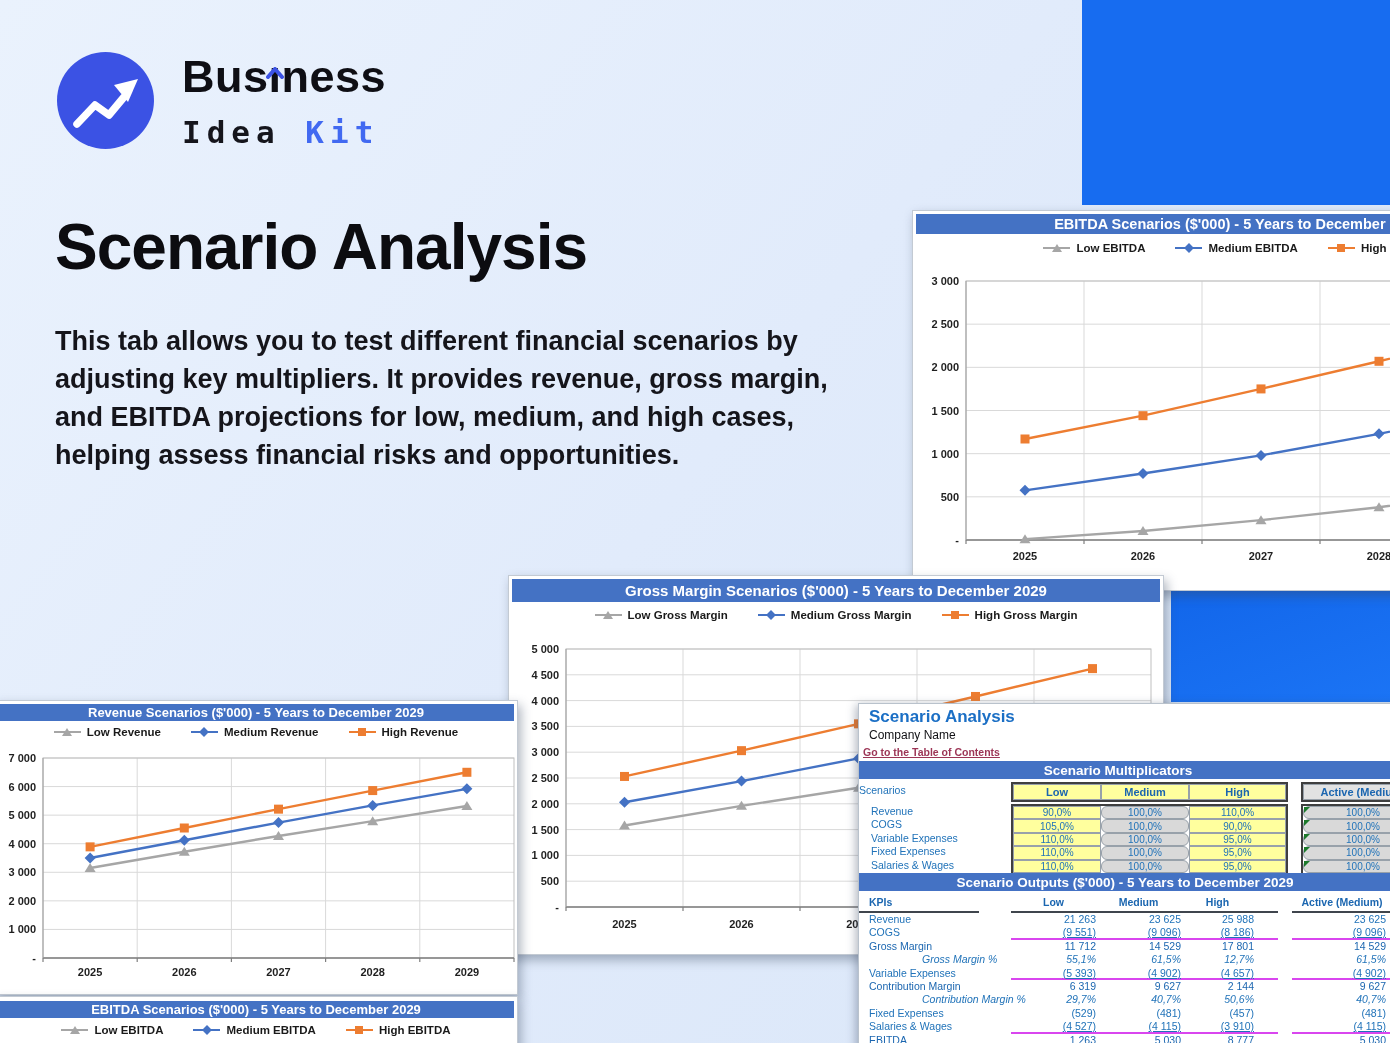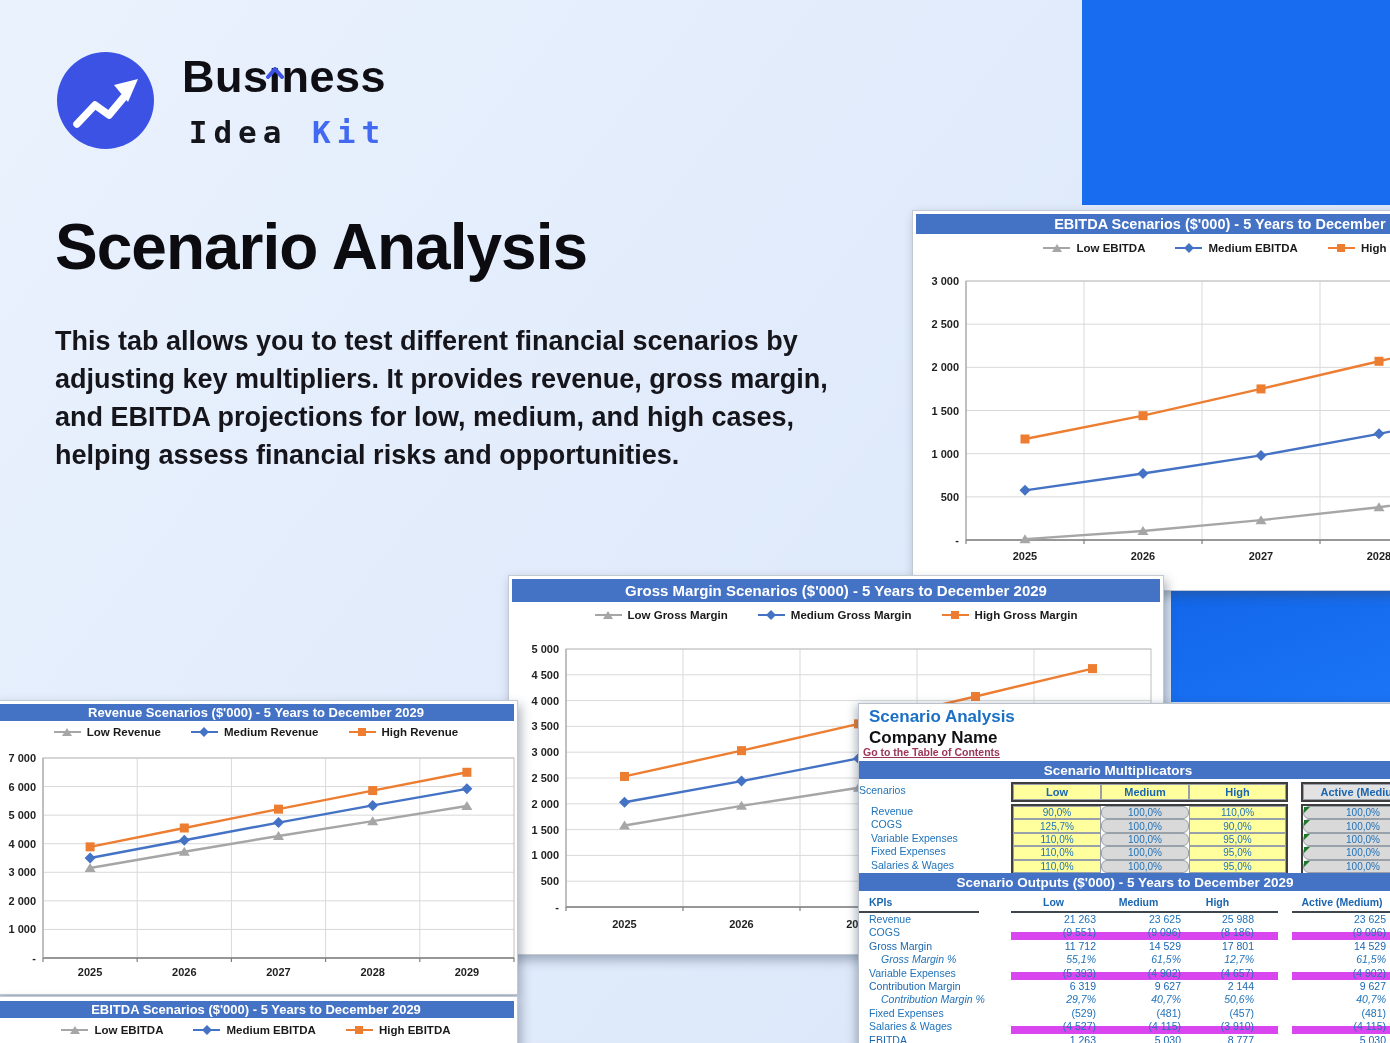--- a/index.html
+++ b/index.html
@@ -12,21 +12,21 @@
   .blue-rect{position:absolute;background:#176cf0;}
   .rect-top{left:1082px;top:0;width:308px;height:205px;}
   .rect-mid{left:1171px;top:589px;width:219px;height:113px;background:linear-gradient(160deg,#1266ea,#1b74f5);}
   
   .logo{position:absolute;left:57px;top:52px;display:flex;align-items:center;}
   .logo-circle{width:97px;height:97px;border-radius:50%;background:#3b52e4;display:flex;align-items:center;justify-content:center;}
   .logo-text{margin-left:28px;}
   .logo-line1{font-size:45px;font-weight:bold;color:#0e0e14;letter-spacing:.5px;line-height:1;}
   .i-wrap{position:relative;display:inline-block;}
   .i-caret{position:absolute;left:-3px;top:-13px;}
-  .logo-line2{font-family:"DejaVu Sans Mono","Liberation Mono",monospace;font-weight:bold;font-size:31px;letter-spacing:6px;color:#15151c;line-height:1;margin-top:18px;text-align:right;}
+  .logo-line2{font-family:"DejaVu Sans Mono","Liberation Mono",monospace;font-weight:bold;font-size:31px;letter-spacing:6px;color:#15151c;line-height:1;margin-top:18px;}
   .logo-line2 .kit{color:#4169f1;}
   
   .hero-title{position:absolute;left:55px;top:210px;margin:0;font-size:64px;font-weight:bold;color:#0c0c10;letter-spacing:-1px;}
   .hero-desc{position:absolute;left:55px;top:322px;width:800px;margin:0;font-size:27px;line-height:38px;font-weight:bold;color:#15151b;}
   
   .chart-window{position:absolute;background:#fff;border:1px solid #c3cad3;box-shadow:3px 5px 10px rgba(55,70,95,.40);}
   .win-bar{margin:3px 3px 0 3px;background:#4472c4;color:#fff;font-weight:bold;display:flex;align-items:center;justify-content:center;white-space:nowrap;}
   .chart-legend{display:flex;justify-content:center;align-items:center;gap:30px;}
   .legend-item{display:inline-flex;align-items:center;gap:6px;font-weight:bold;font-size:11.5px;color:#1a1a1a;}
   .lg-line{position:relative;width:27px;height:2.5px;display:inline-block;}
@@ -44,21 +44,21 @@
   #win-gm .chart-legend{height:26px;}
   #win-ebitda-top{left:912px;top:210px;width:650px;height:379px;}
   #win-ebitda-top .win-bar{height:20px;font-size:14.5px;}
   #win-ebitda-top .chart-legend{height:28px;}
   #win-ebitda-bottom{left:-6px;top:996px;width:522px;height:62px;}
   #win-ebitda-bottom .win-bar{height:17px;font-size:13px;margin-top:4px;}
   #win-ebitda-bottom .chart-legend{height:24px;font-size:11px;}
   
   .sheet-panel{position:absolute;left:858px;top:703px;width:562px;height:352px;background:#fff;border:1px solid #b9c2cc;box-shadow:-2px 2px 9px rgba(55,70,95,.40);}
   .sheet-title{position:absolute;left:10px;top:3px;font-size:17px;font-weight:bold;color:#1b6fc5;}
-  .sheet-company{position:absolute;left:10px;top:24px;font-size:17px;font-weight:bold;color:#101014;}
+  .sheet-company{position:absolute;left:10px;top:24px;font-size:12px;font-weight:normal;color:#101014;}
   .sheet-link{position:absolute;left:4px;top:42px;font-size:10.5px;font-weight:bold;color:#9c3556;text-decoration:underline;}
   .sheet-bar{position:absolute;left:0;width:562px;height:18px;background:#4472c4;color:#fff;font-weight:bold;font-size:13.5px;display:flex;align-items:center;justify-content:center;}
   #mult-bar{top:57px;padding-right:44px;box-sizing:border-box;}
   #out-bar{top:169px;padding-right:30px;box-sizing:border-box;}
   .m-label{position:absolute;font-size:10.5px;color:#2173b9;white-space:nowrap;}
   .m-grid{position:absolute;display:grid;border:2px solid #3f3f3f;}
   .m-cell{border:1px solid #98a1aa;display:flex;align-items:center;justify-content:center;font-size:10px;color:#2173b9;position:relative;box-sizing:border-box;}
   .m-cell.hdr{font-size:11px;font-weight:bold;color:#1b66b0;}
   .bg-y{background:#ffff9e;}
   .bg-g{background:#d9d9d9;border-radius:6px;}
@@ -68,23 +68,23 @@
   #out-grid{position:absolute;left:0;top:190px;display:grid;grid-template-columns:152px 85px 85px 97px 14px 100px;}
   .o-cell{font-size:10.5px;color:#2173b9;height:13.4px;line-height:13.4px;white-space:nowrap;box-sizing:border-box;}
   .o-lab{padding-left:10px;text-align:left;}
   .o-val{text-align:right;}
   .o-hi{padding-right:24px;}
   .o-act{padding-right:6px;}
   .o-hdr{height:19px;line-height:17px;font-weight:bold;color:#1b66b0;text-align:center;}
   .o-hdr.o-lab{text-align:left;border-bottom:2px solid #3f454d;width:120px;}
   .o-hdr.u{border-bottom:2px solid #3f454d;}
   .row-bold{font-weight:normal;color:#1b66b0;}
-  .row-pct{font-style:italic;}
+  .row-pct{font-style:italic;margin-left:41px;}
   .row-pct.o-lab{padding-left:22px;}
-  .rule{border-bottom:8px solid #d946ef;}
+  .rule{border-bottom:2px solid #d946ef;text-decoration:underline;}
 </style>
 </head>
 <body>
 
 <div class="blue-rect rect-top"></div>
 <div class="blue-rect rect-mid"></div>
 
 <header class="logo">
   <div class="logo-circle">
     <svg width="97" height="97" viewBox="0 0 97 97">
@@ -423,21 +423,21 @@
       <div class="m-label" style="left: 12px; top: 101px;">Revenue</div>
       <div class="m-label" style="left: 12px; top: 114.4px;">COGS</div>
       <div class="m-label" style="left: 12px; top: 127.8px;">Variable Expenses</div>
       <div class="m-label" style="left: 12px; top: 141.2px;">Fixed Expenses</div>
       <div class="m-label" style="left: 12px; top: 154.6px;">Salaries &amp; Wages</div>
     </div>
   <div class="m-grid" id="mult-block" style="left:152px;top:100px;grid-template-columns:88px 88px 97px;grid-auto-rows:13.4px;">
       <div class="m-cell bg-y">90,0%</div>
       <div class="m-cell bg-g">100,0%</div>
       <div class="m-cell bg-y">110,0%</div>
-      <div class="m-cell bg-y">125,7%</div>
+      <div class="m-cell bg-y">105,0%</div>
       <div class="m-cell bg-g">100,0%</div>
       <div class="m-cell bg-y">90,0%</div>
       <div class="m-cell bg-y">110,0%</div>
       <div class="m-cell bg-g">100,0%</div>
       <div class="m-cell bg-y">95,0%</div>
       <div class="m-cell bg-y">110,0%</div>
       <div class="m-cell bg-g">100,0%</div>
       <div class="m-cell bg-y">95,0%</div>
       <div class="m-cell bg-y">110,0%</div>
       <div class="m-cell bg-g">100,0%</div>

